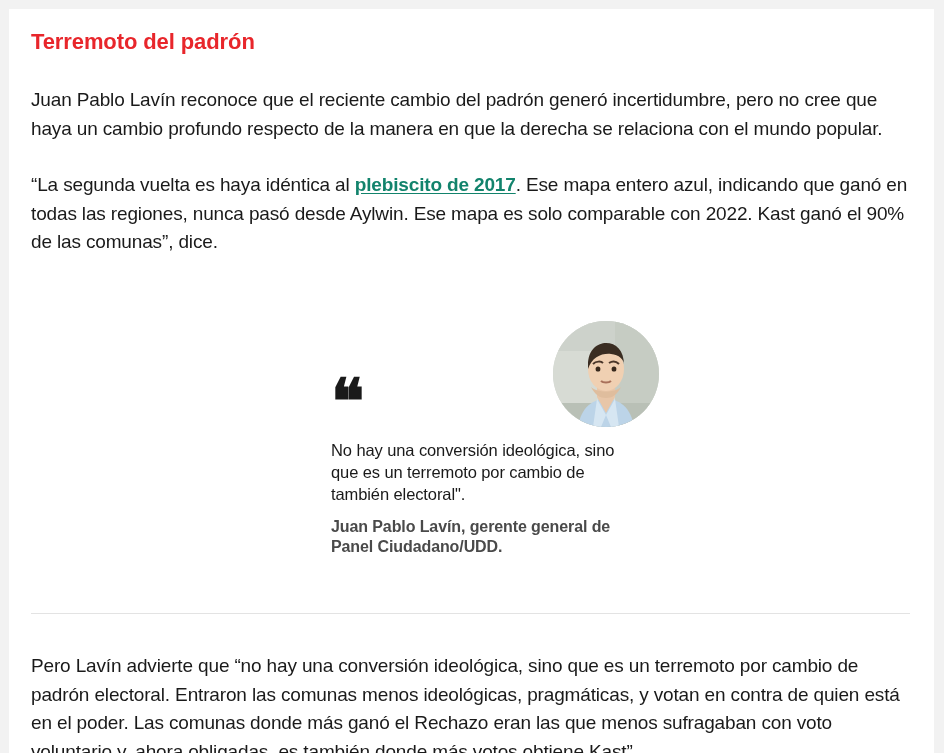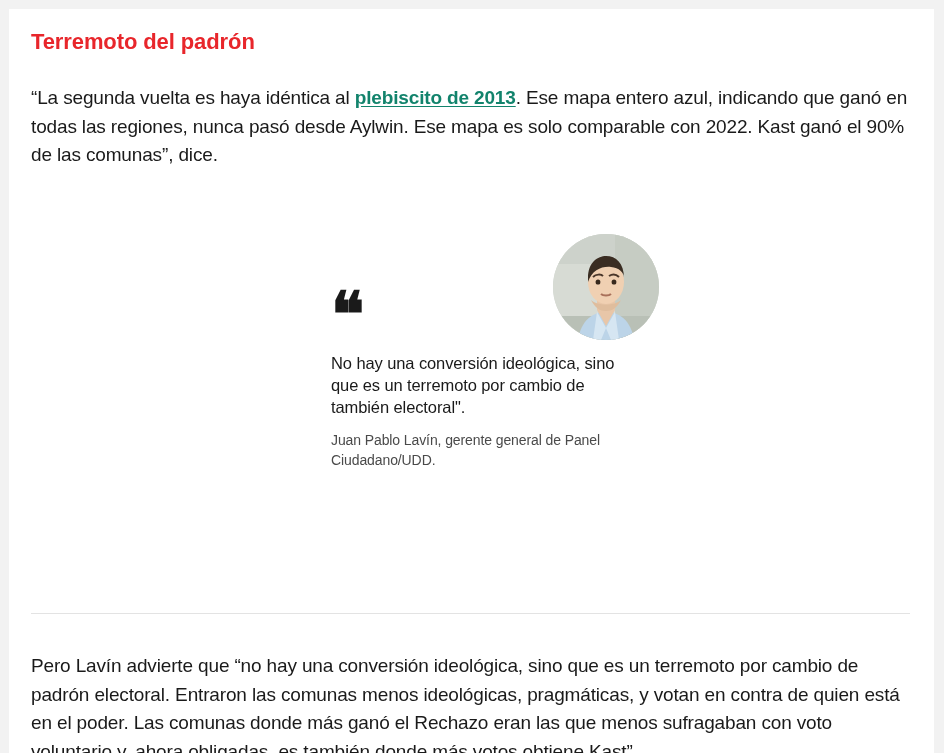--- a/index.html
+++ b/index.html
@@ -121,23 +121,24 @@
     font-size: 16.5px;
     line-height: 22px;
     letter-spacing: -0.1px;
   }
   .pq-attrib {
     position: absolute;
     left: 0;
     top: 196px;
     width: 312px;
     color: #4a4a4a;
-    font-size: 14px;
+    font-size: 16px;
     line-height: 20px;
     letter-spacing: -0.1px;
+    font-weight: bold;
   }
   .divider {
     position: absolute;
     left: 22px;
     top: 604px;
     width: 879px;
     height: 1px;
     background: #e3e3e3;
   }
   .closing-para {
@@ -156,22 +157,23 @@
 
 <div class="page">
   <div class="top-strip"></div>
   <div class="left-gutter"></div>
   <div class="right-gutter"></div>
 
   <div class="content">
 
     <h1 class="headline">Terremoto del padrón</h1>
 
-
-    <p class="body-para second"><span>“La segunda vuelta es haya idéntica al </span><a class="inline-link" href="#">plebiscito de 2013</a><span>. Ese mapa entero azul, indicando que ganó en todas las regiones, nunca pasó desde Aylwin. Ese mapa es solo comparable con 2022. Kast ganó el 90% de las comunas”, dice.</span></p>
+    <p class="body-para">Juan Pablo Lavín reconoce que el reciente cambio del padrón generó incertidumbre, pero no cree que haya un cambio profundo respecto de la manera en que la derecha se relaciona con el mundo popular.</p>
+
+    <p class="body-para second"><span>“La segunda vuelta es haya idéntica al </span><a class="inline-link" href="#">plebiscito de 2017</a><span>. Ese mapa entero azul, indicando que ganó en todas las regiones, nunca pasó desde Aylwin. Ese mapa es solo comparable con 2022. Kast ganó el 90% de las comunas”, dice.</span></p>
 
     <div class="pullquote">
       <div class="pq-inner">
 
         <div class="pq-avatar">
           <svg width="106" height="106" viewBox="0 0 106 106" role="img" aria-label="portrait">
             <rect x="0" y="0" width="106" height="106" fill="#d7dbd4"></rect>
             <rect x="0" y="0" width="106" height="30" fill="#cdd2cb"></rect>
             <rect x="62" y="0" width="44" height="106" fill="#c6ccc3"></rect>
             <rect x="0" y="82" width="106" height="24" fill="#b9c0b6"></rect>

